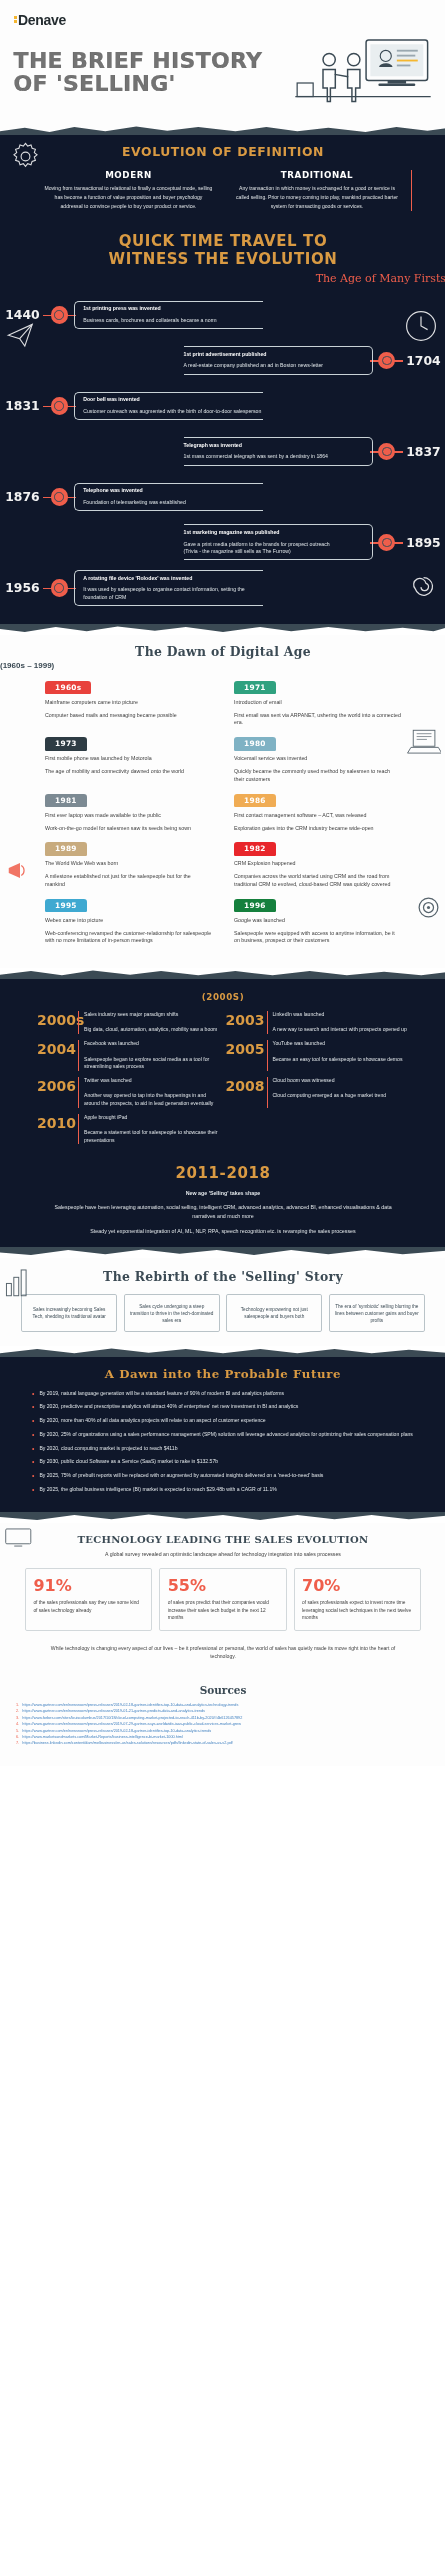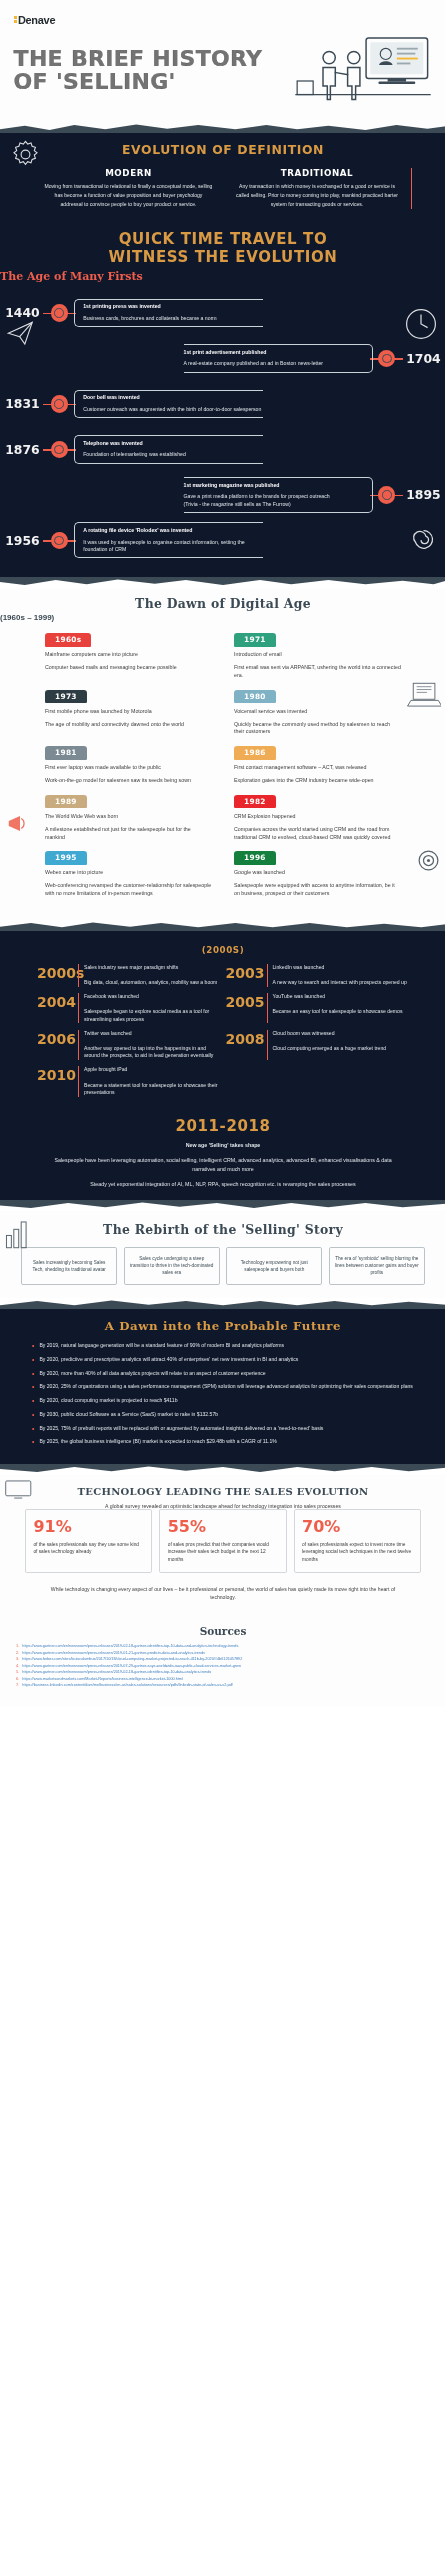--- a/index.html
+++ b/index.html
@@ -10,21 +10,21 @@
   }
   .page { width:446px; position:relative; }
 
   
   .dark { background:#0f172a; color:#fff; position:relative; }
   .light { background:#fdfdfd; color:#3b4a54; position:relative; }
   .torn-top, .torn-bot { height:11px; width:100%; display:block; }
 
   
   .logo-bar { padding:10px 0 3.7px 13.6px; }
-  .logo { display:inline-flex; align-items:center; font-size:11px; font-weight:bold; color:#242c30; letter-spacing:-0.3px;}
+  .logo { display:inline-flex; align-items:center; font-size:14px; font-weight:bold; color:#242c30; letter-spacing:-0.3px;}
   .logo-dots { display:inline-grid; grid-template-rows:1fr 1fr; gap:1.2px; margin-right:1.2px; }
   .logo-dots i { width:3.1px; height:3.1px; background:#f5b731; display:block; }
 
   .hero { display:flex; align-items:flex-start; padding:3.7px 12.4px 0 13.6px; min-height:93px;}
   .hero-title {
     font-family:"DejaVu Sans", sans-serif;
     font-weight:bold; font-size:22px; line-height:1.05;
     color:#737373; letter-spacing:0.3px;
     text-transform:uppercase; padding-top:13.6px;
     -webkit-text-stroke:0.2px #333;
@@ -32,22 +32,22 @@
   .hero-art { margin-left:auto; width:142px; height:80px; flex:none; }
 
   
   .sec-title-gold {
     font-family:"DejaVu Sans", sans-serif; font-weight:bold;
     color:#d99a43; font-size:12.4px; letter-spacing:0.6px;
     text-align:center; text-transform:uppercase;
   }
   .sec-title-big { font-size:15px; }
   .sec-sub-red {
-    font-family:"DejaVu Serif", serif; font-weight:bold;
-    color:#ef5e4b; font-size:11px; text-align:left; margin-top:3.7px;
+    font-family:"DejaVu Serif", serif; font-weight:normal;
+    color:#ef5e4b; font-size:11px; text-align:right; margin-top:3.7px;
   }
   .sec-title-dark {
     font-family:"DejaVu Serif", serif; font-weight:bold;
     color:#3b4a54; font-size:12.4px; text-align:center; letter-spacing:0.3px;
   }
   .sec-sub-dark { text-align:left; color:#3b4a54; font-size:8px; font-weight:bold; margin-top:1.9px;}
 
   
   .evo-wrap { display:flex; justify-content:center; gap:0; padding:11px 34px 0 34px;}
   .evo-col { width:50%; padding:0 10px; text-align:center; }
@@ -106,21 +106,21 @@
            display:flex; align-items:center; justify-content:center;}
 
   
   .future { padding:10px 32px 12.4px 32px; }
   .f-item { display:flex; gap:5px; font-size:5.1px; line-height:1.55; color:#e2e7ea; margin-bottom:5.6px;}
   .f-bullet { color:#ef5e4b; flex:none; line-height:1.2; font-size:6.8px;}
 
   
   .tech { padding:11px 25px 15px 25px; }
   .t-intro { font-size:5.2px; color:#3d3d3d; text-align:center; margin-top:5.6px;}
-  .t-grid { display:grid; grid-template-columns:repeat(3,1fr); gap:7px; }
+  .t-grid { display:grid; grid-template-columns:repeat(3,1fr); gap:7px; margin-top:11px;}
   .t-card { border:0.8px solid #d2d8db; border-radius:1.9px; padding:7.4px 7.4px 8.7px 7.4px; }
   .t-pct { font-family:"DejaVu Sans", sans-serif; font-weight:bold; font-size:16px; color:#ef5e4b; margin-bottom:4.3px;}
   .t-txt { font-size:4.8px; line-height:1.55; color:#3d3d3d;}
   .t-out { font-size:5.1px; line-height:1.6; color:#3d3d3d; text-align:center; margin-top:12.4px; padding:0 15px;}
 
   
   .sources { padding:8.7px 16px 18.6px 16px; }
   .s-title { font-family:"DejaVu Serif", serif; font-weight:bold; font-size:10.5px; color:#3b4a54; text-align:center; margin-bottom:6.2px;}
   .s-item { display:flex; gap:3.1px; font-size:3.8px; line-height:1.7; color:#3f7fbf; word-break:break-all;}
   .s-num { color:#ef5e4b; flex:none; }
@@ -243,20 +243,34 @@
               <span class="dot-arrow l"></span>
               <span class="dot-arrow r"></span>
             </div>
           </div>
           <div class="tl-card lineL">
             <div class="tl-head">Door bell was invented</div>
             <div class="tl-body">Customer outreach was augmented with the birth of door-to-door salesperson</div>
           </div>
           <div style="flex:1"></div>
         </div>
+        <div class="tl-row right">
+          <div class="tl-year">1837</div>
+          <div class="tl-node">
+            <div class="dot-outer">
+              <span class="dot-arrow l"></span>
+              <span class="dot-arrow r"></span>
+            </div>
+          </div>
+          <div class="tl-card lineR">
+            <div class="tl-head">Telegraph was invented</div>
+            <div class="tl-body">1st mass commercial telegraph was sent by a dentistry in 1864</div>
+          </div>
+          <div style="flex:1"></div>
+        </div>
         <div class="tl-row">
           <div class="tl-year">1876</div>
           <div class="tl-node">
             <div class="dot-outer">
               <span class="dot-arrow l"></span>
               <span class="dot-arrow r"></span>
             </div>
           </div>
           <div class="tl-card lineL">
             <div class="tl-head">Telephone was invented</div>

